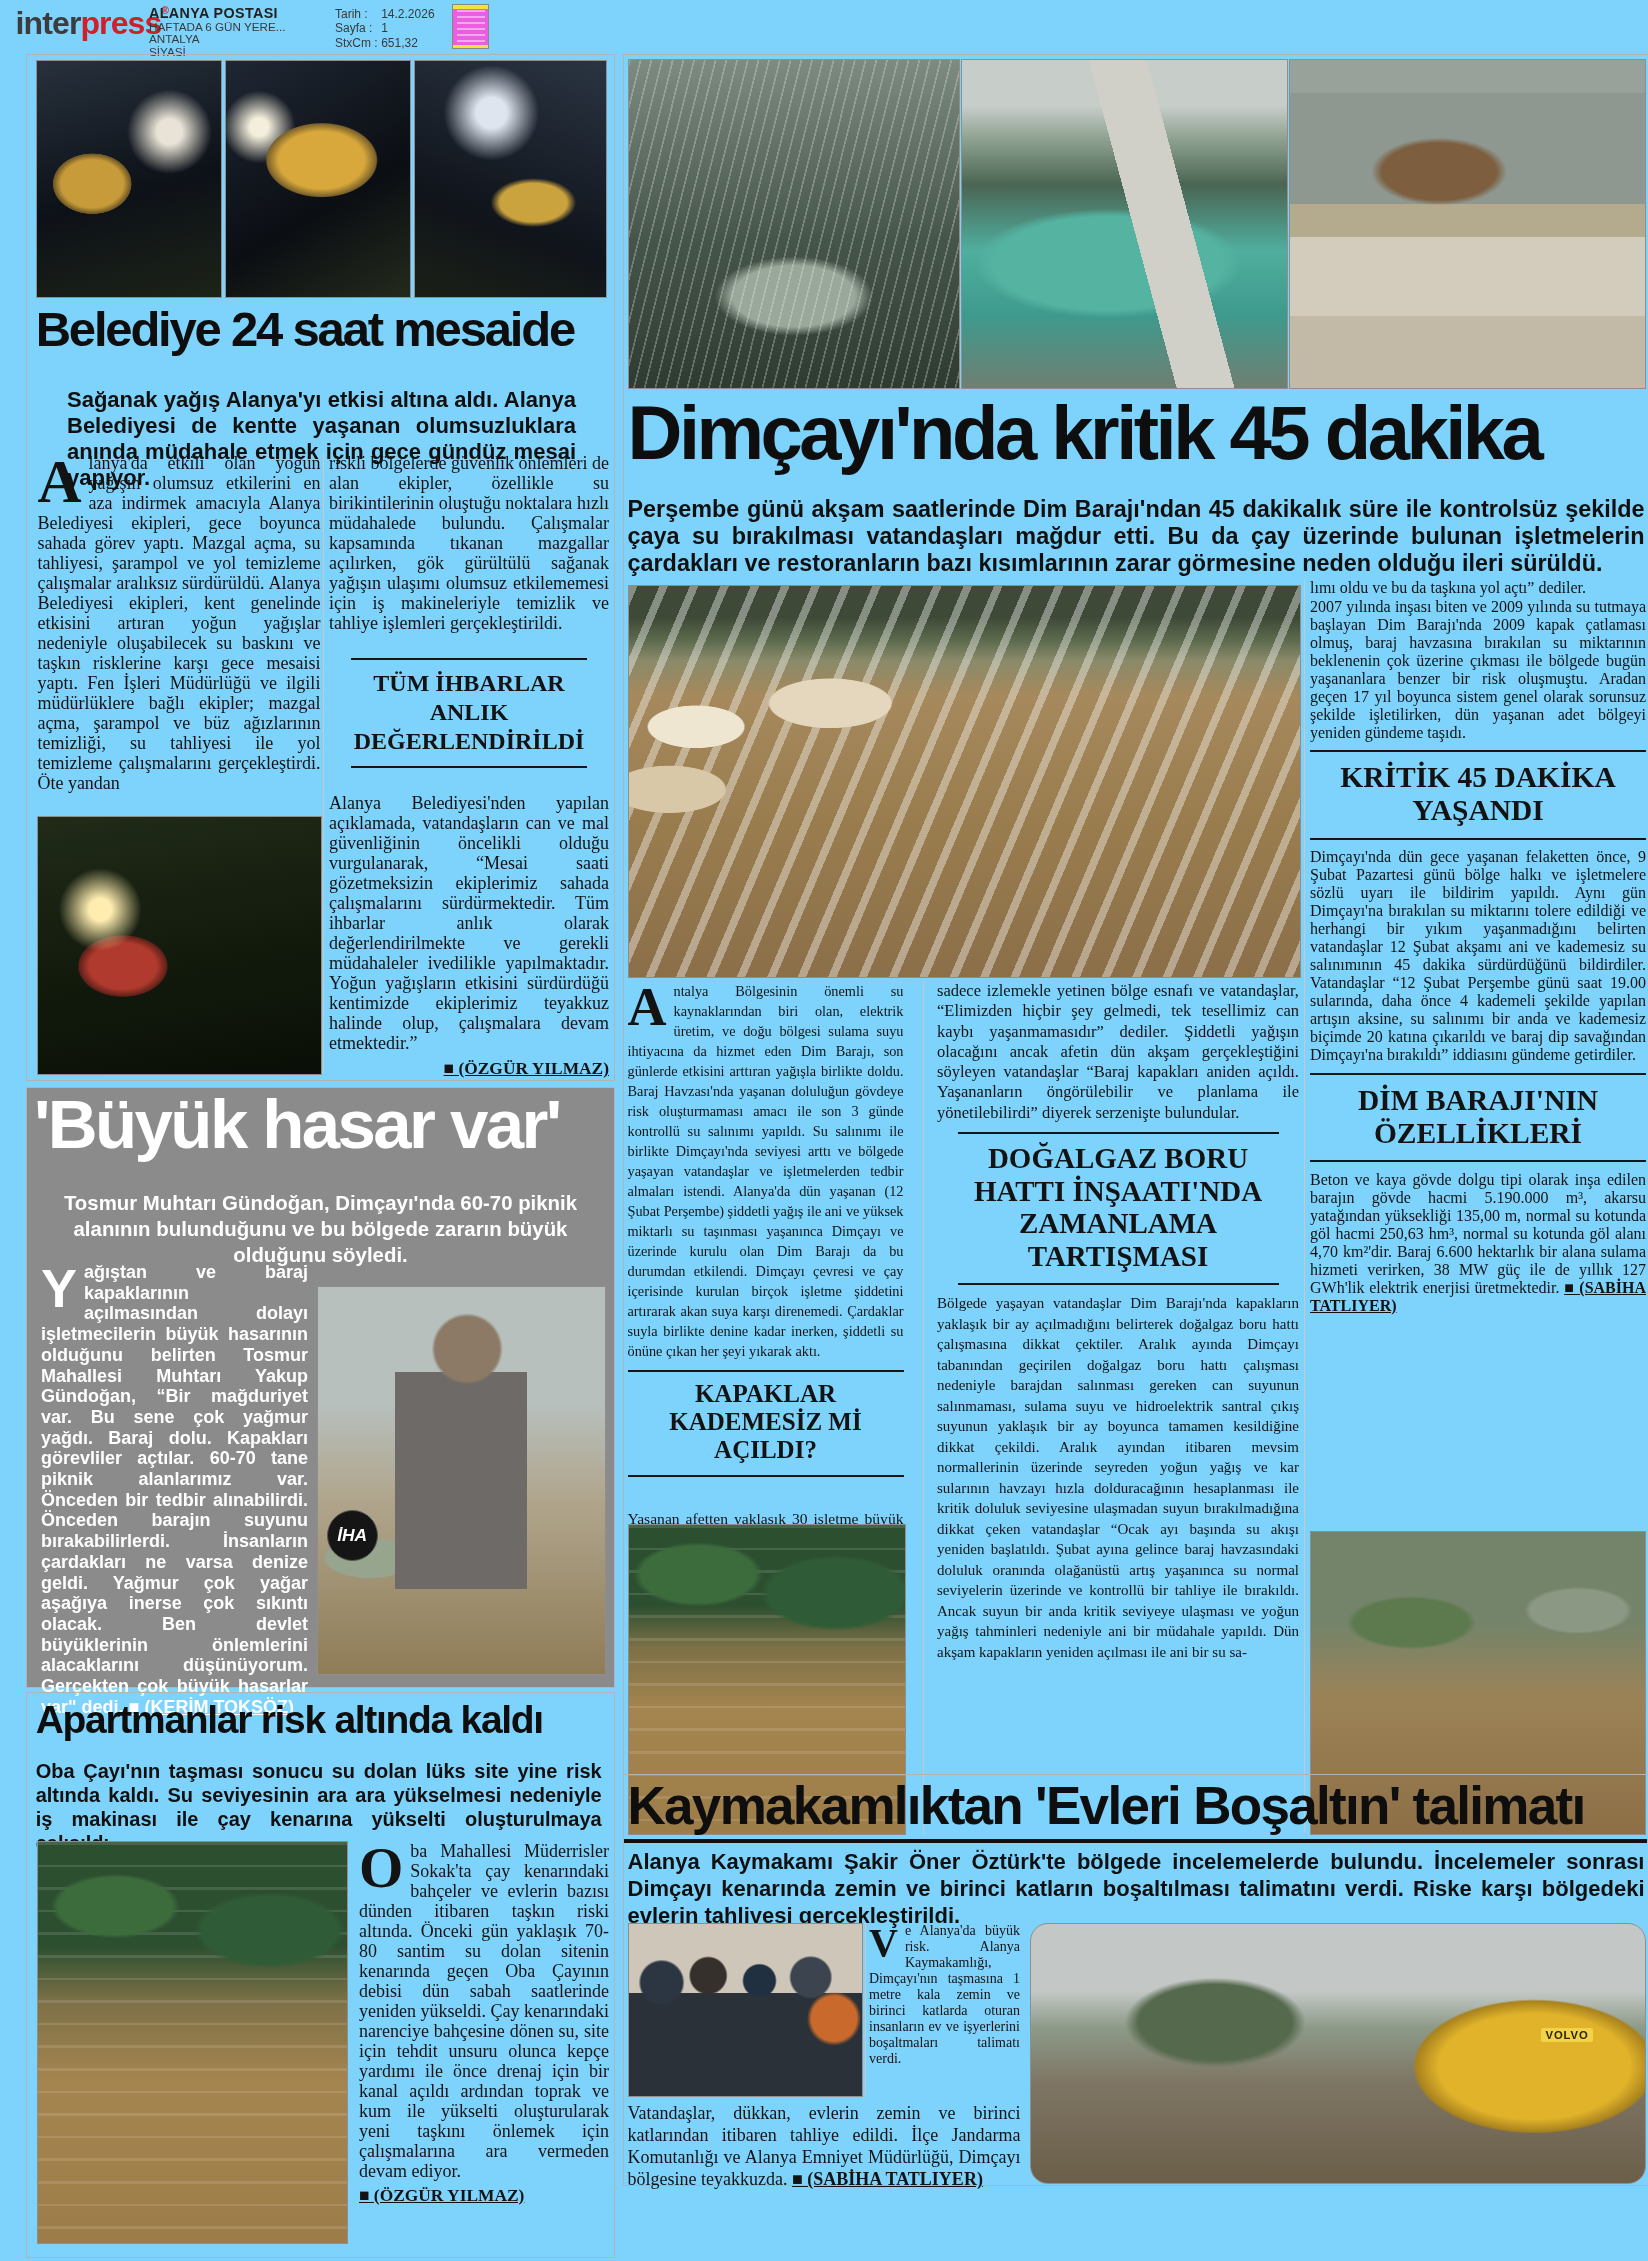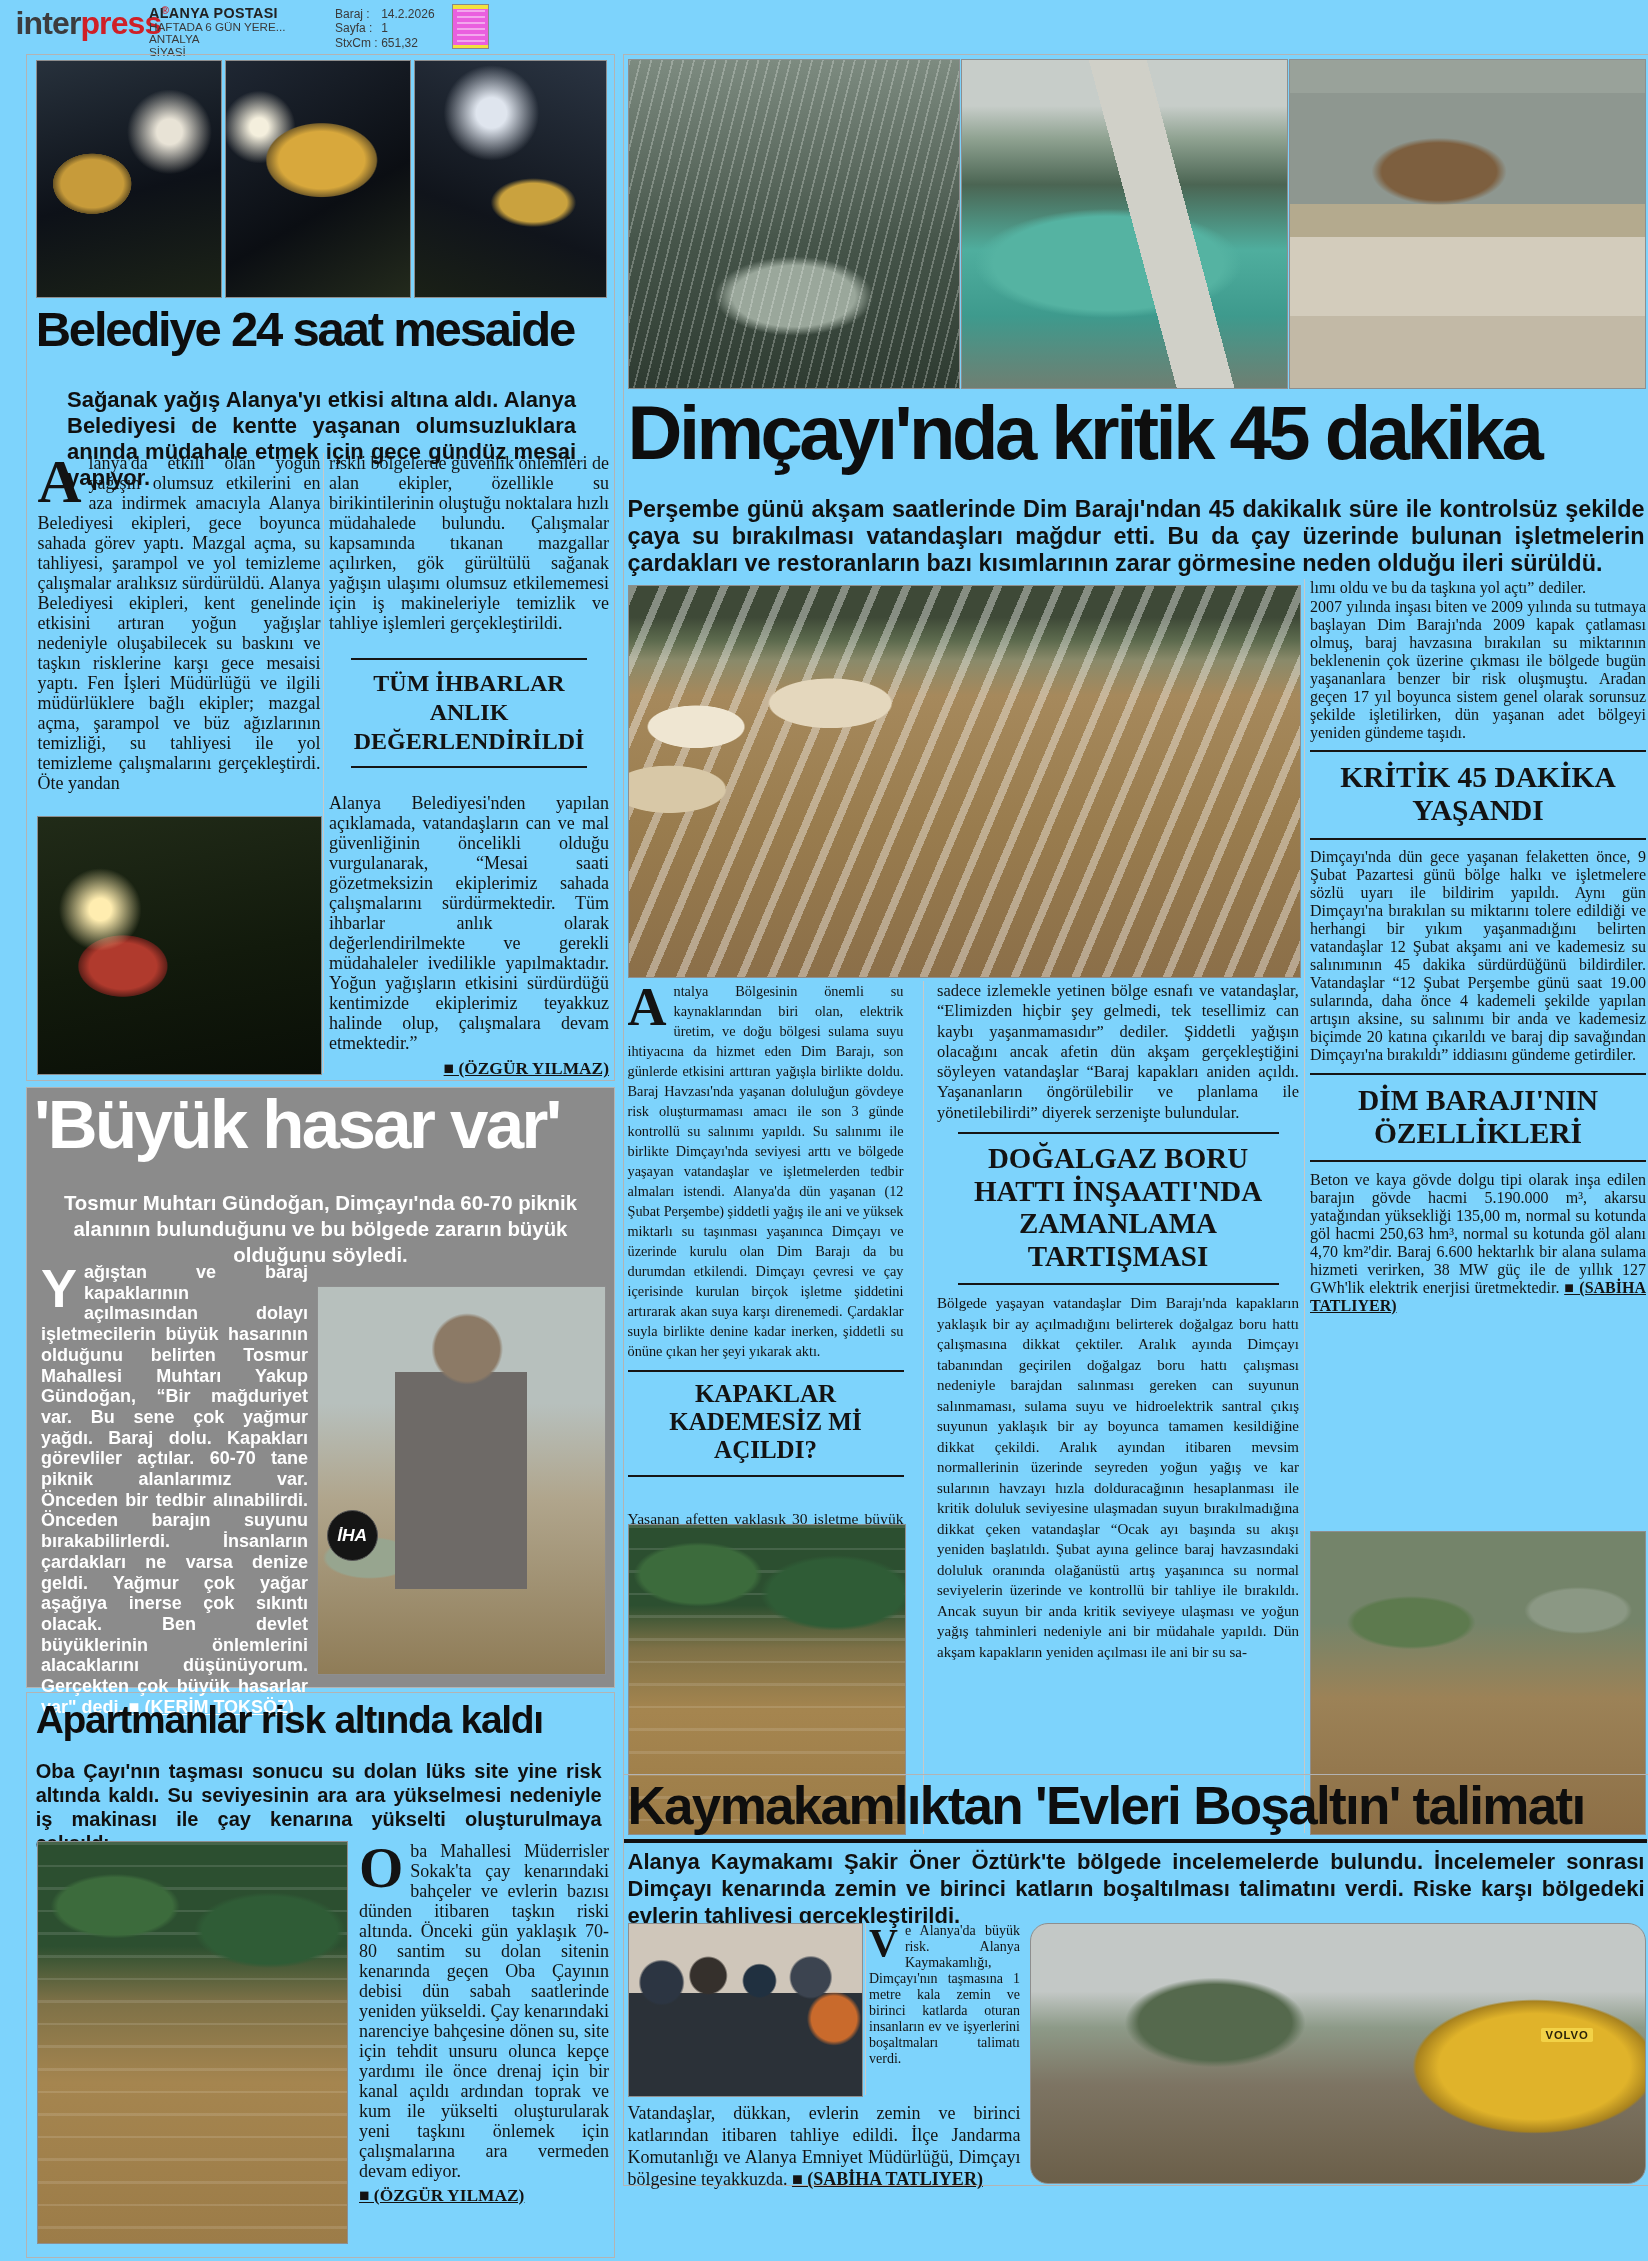--- a/index.html
+++ b/index.html
@@ -70,21 +70,21 @@
     </div>
     <div class="abs pubinfo" style="left:149px;top:6px;">
       <div class="nm">ALANYA POSTASI</div>
       <div>HAFTADA 6 GÜN YERE...</div>
       <div>ANTALYA</div>
       <div>SİYASİ</div>
     </div>
     <table class="abs meta" style="left:335px;top:7px;border-collapse:collapse;">
       <tbody>
           <tr>
-            <td>Baraj :</td>
+            <td>Tarih :</td>
             <td>14.2.2026</td>
           </tr>
       <tr>
             <td>Sayfa :</td>
             <td>1</td>
           </tr>
       <tr>
             <td>StxCm :</td>
             <td>651,32</td>
           </tr>

